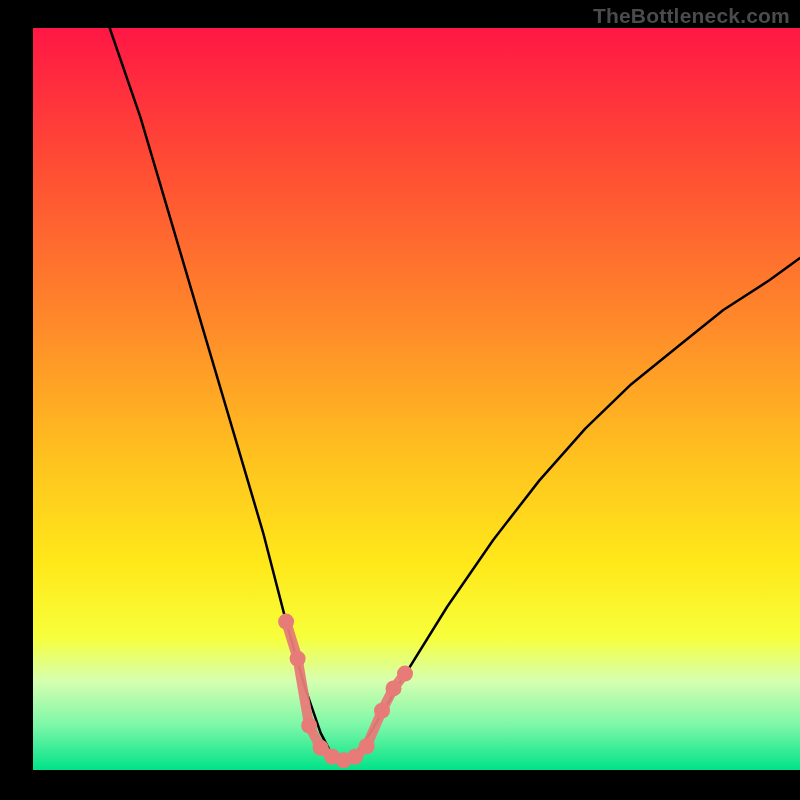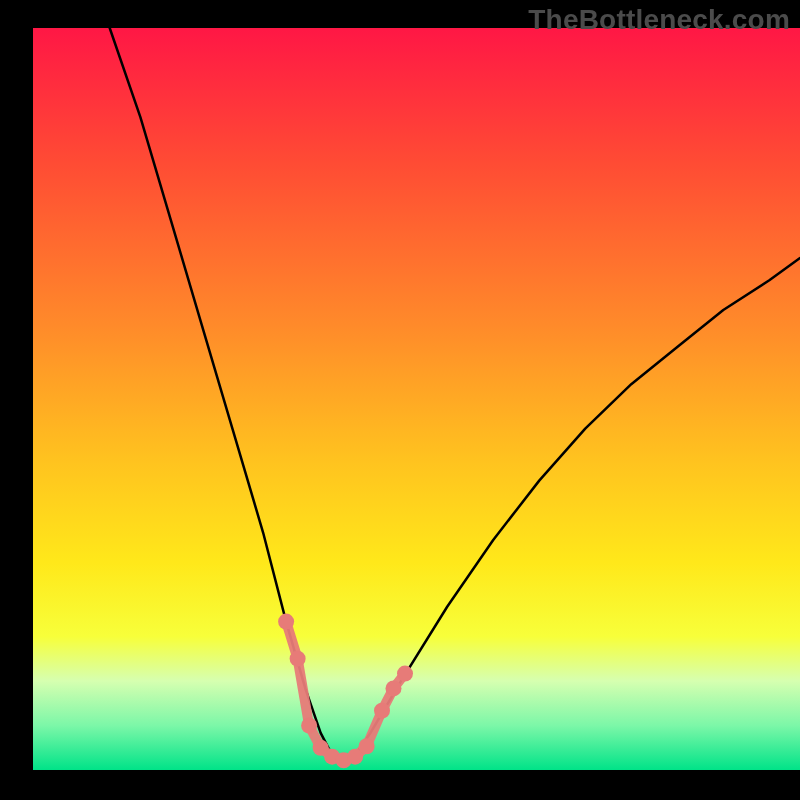--- a/index.html
+++ b/index.html
@@ -15,21 +15,21 @@
     position: relative;
     width: 800px;
     height: 800px;
     background: #000;
   }
   .watermark {
     position: absolute;
     top: 4px;
     right: 10px;
     color: #4b4b4b;
-    font-size: 28px;
+    font-size: 21px;
     font-weight: 600;
     letter-spacing: 0.2px;
     z-index: 20;
   }
   svg {
     position: absolute;
     top: 0;
     left: 0;
   }
 </style>

